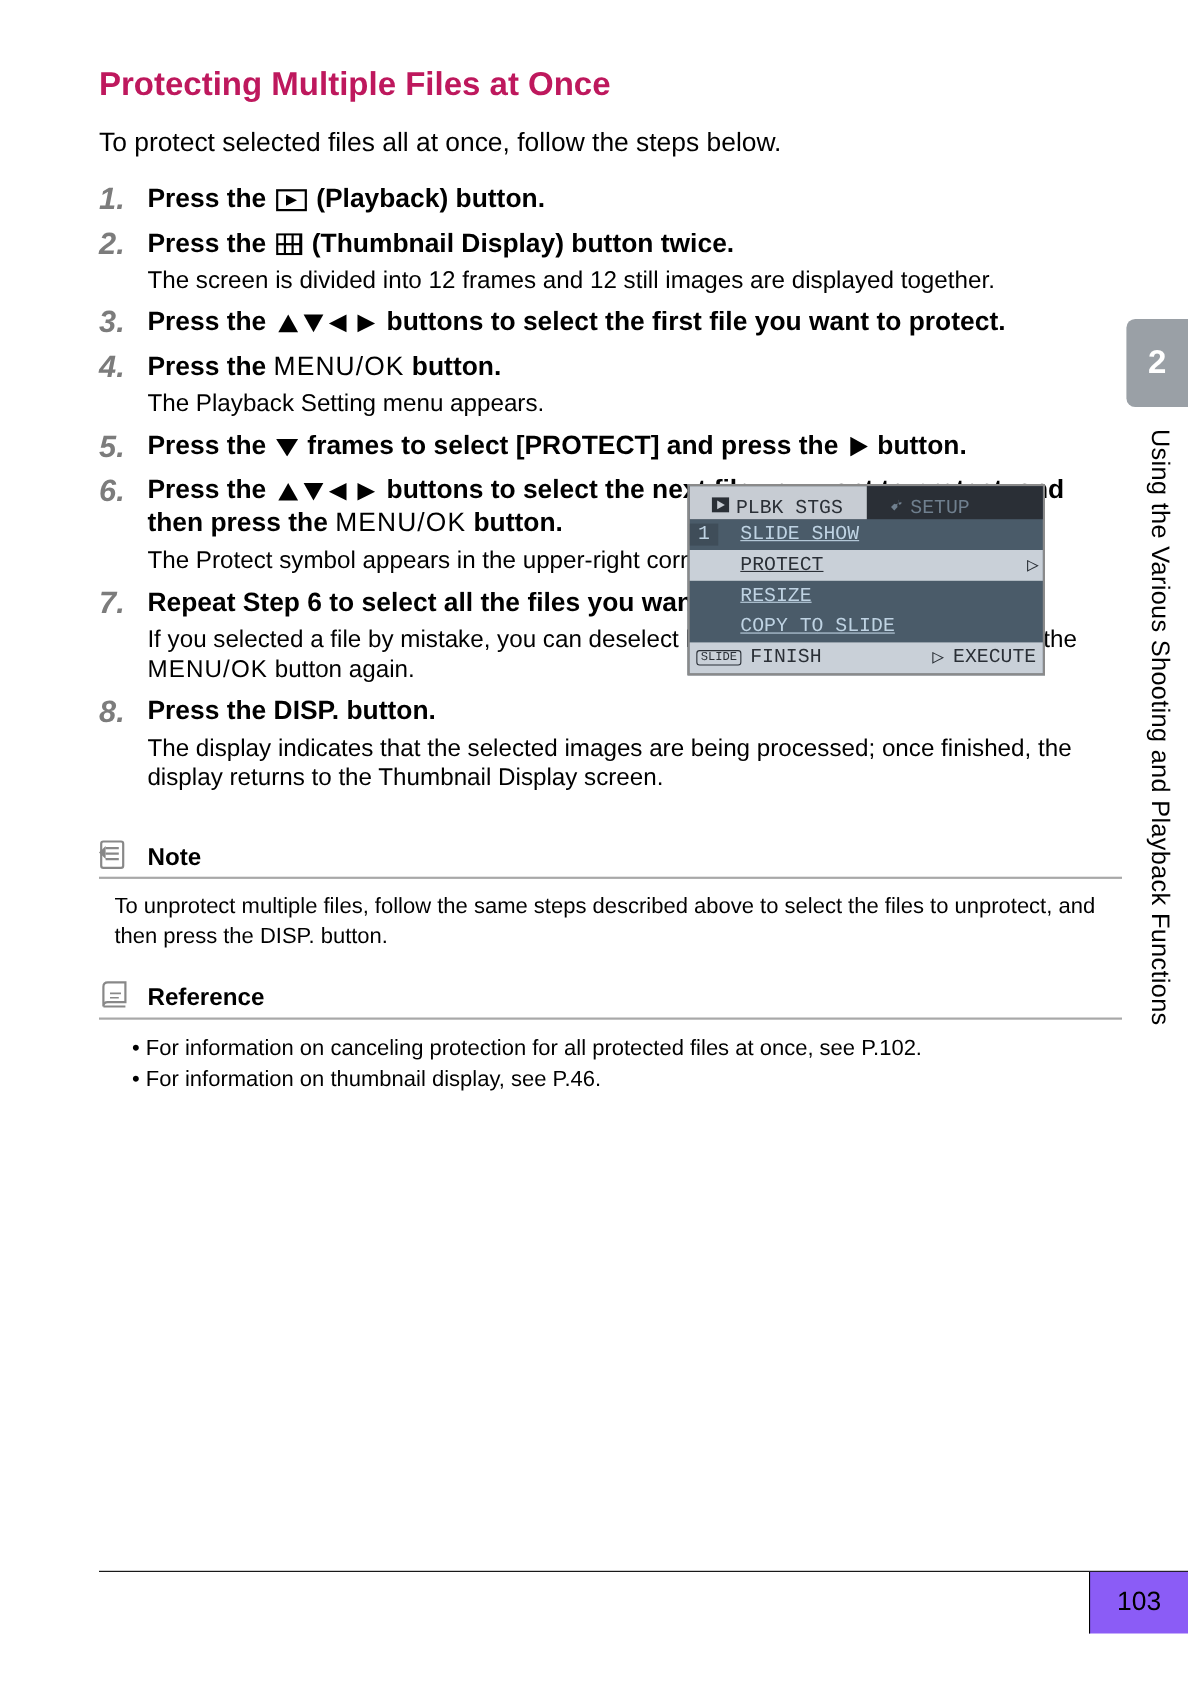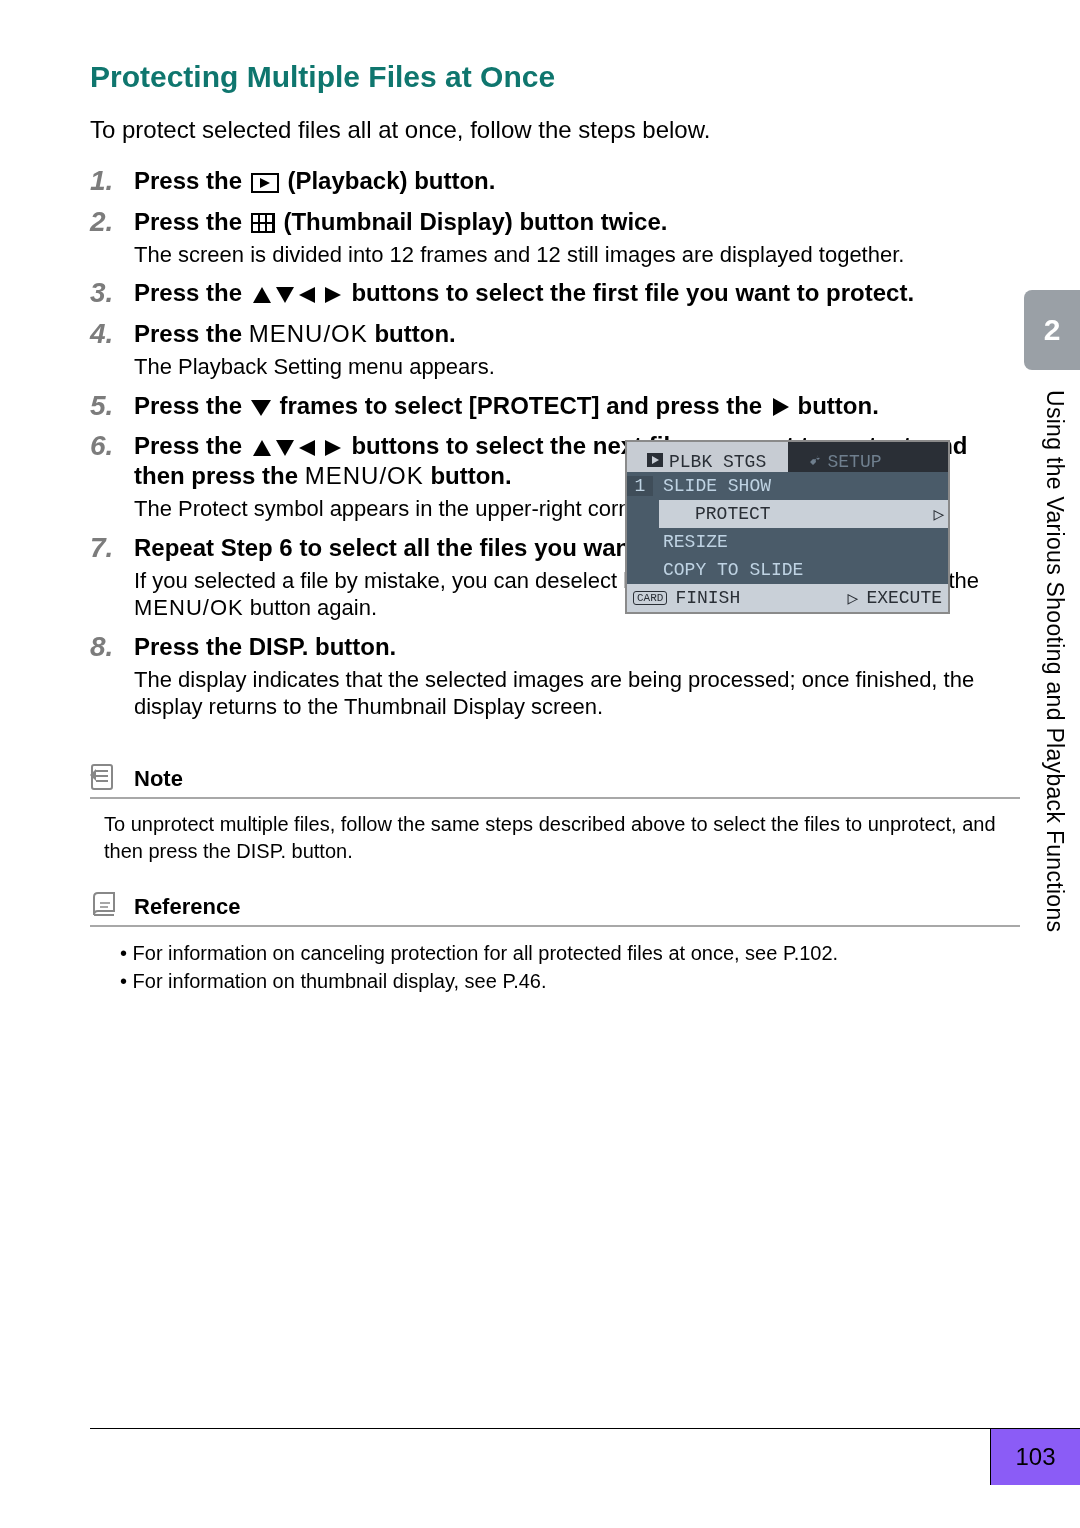--- a/index.html
+++ b/index.html
@@ -11,21 +11,21 @@
     height: 1528px;
     position: relative;
   }
   .page {
     padding: 60px 60px 0 90px;
     position: relative;
     height: 1340px;
   }
   .section-title {
     font-size: 30px;
-    color: #0f766e;
+    color: #be185d;
     font-weight: bold;
     margin-bottom: 22px;
   }
   .intro {
     font-size: 24px;
     margin-bottom: 22px;
   }
   .step-list {
     list-style: none;
   }
@@ -142,26 +142,26 @@
     align-items: center;
     height: 28px;
   }
   .cam-num-col {
     width: 26px;
     text-align: center;
     background: rgba(0,0,0,0.15);
   }
   .cam-label {
     flex: 1;
-    padding-left: 10px;
+    padding-left: 20px;
+    text-decoration: underline;
   }
   .cam-row.selected {
     background: #c9d0d8;
     color: #2a2f36;
-    margin-left: 32px;
   }
   .cam-row.selected .cam-num-col { background: rgba(0,0,0,0.25); color: #bfd3e3;}
   .cam-cursor {
     width: 18px;
     text-align: center;
     color: #2a2f36;
   }
   .cam-footer {
     display: flex;
     height: 28px;
@@ -438,21 +438,21 @@
       <div class="cam-row">
         <div class="cam-num-col"></div>
         <div class="cam-label">RESIZE</div>
       </div>
       <div class="cam-row">
         <div class="cam-num-col"></div>
         <div class="cam-label">COPY TO SLIDE</div>
       </div>
     </div>
   <div class="cam-footer">
-    <span class="menu-badge">CARD</span>
+    <span class="menu-badge">SLIDE</span>
     <span>FINISH</span>
     <span class="spacer"></span>
     <span>▷</span>
     <span>EXECUTE</span>
   </div>
 </div>
 
 <div class="page-footer">
   <div class="page-number-box">103</div>
 </div>

